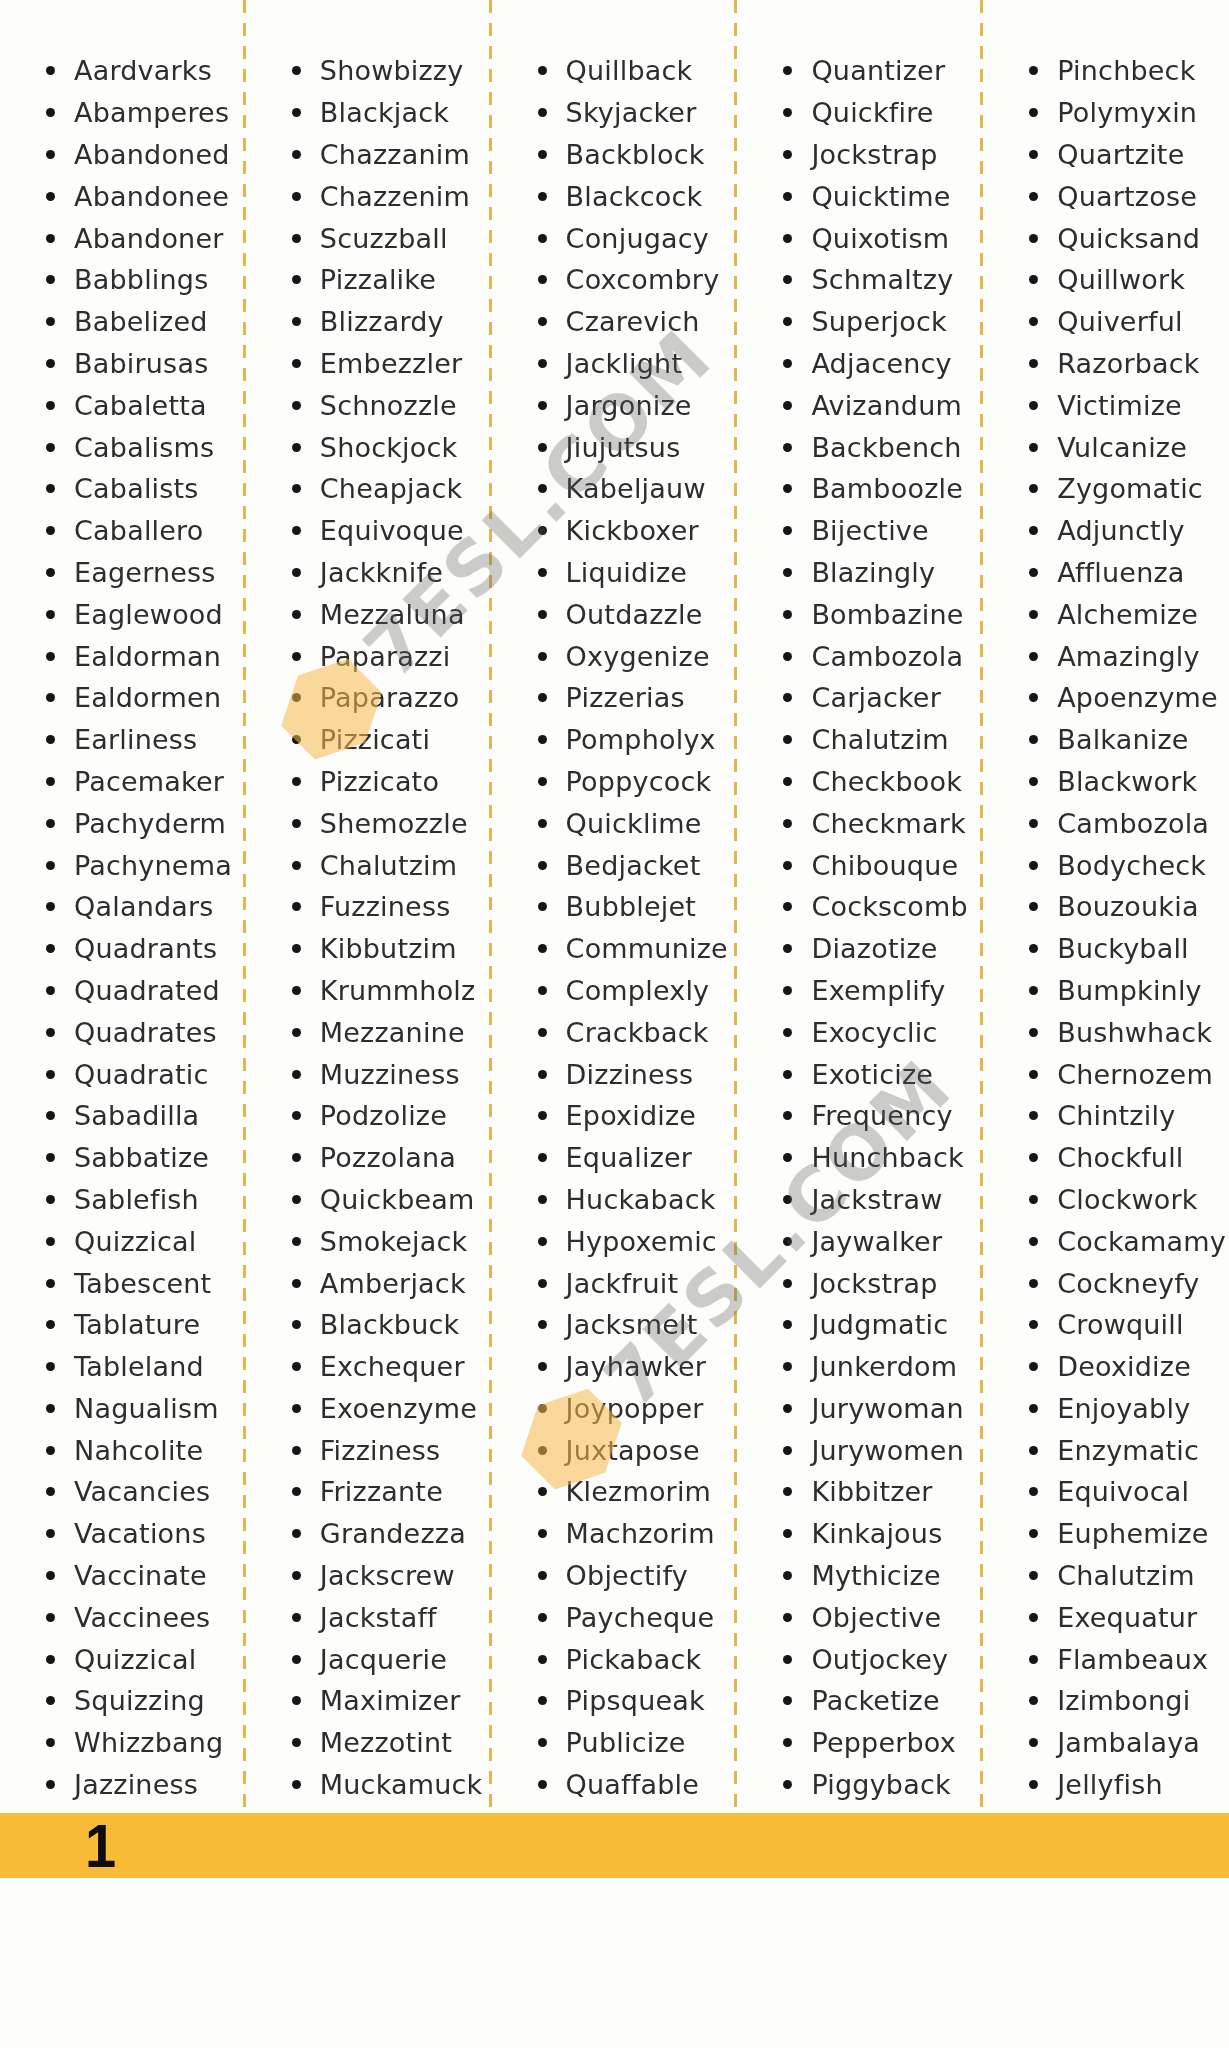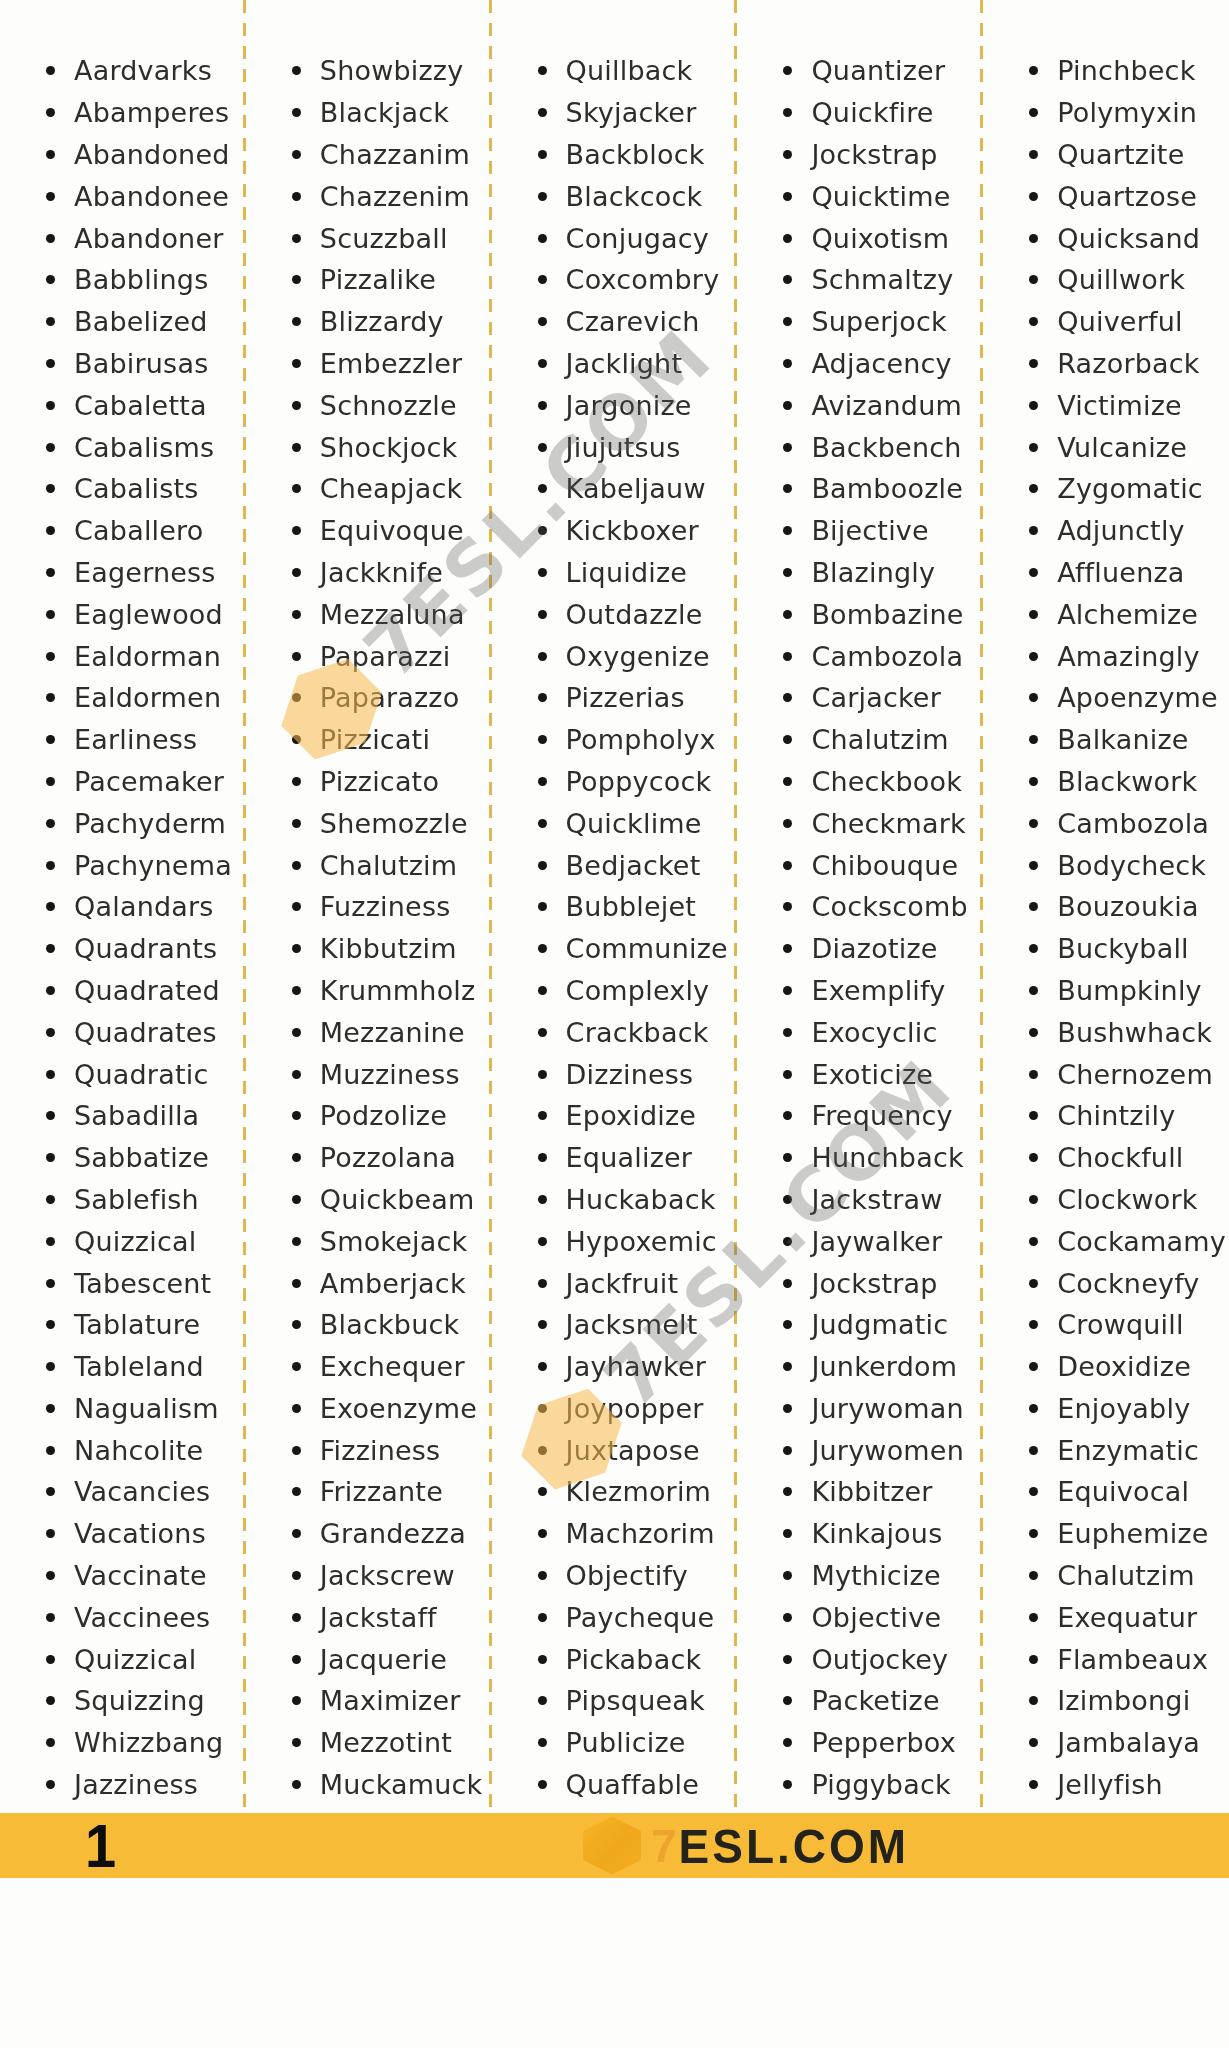--- a/index.html
+++ b/index.html
@@ -1019,20 +1019,15 @@
           <li class="word-item">
             <span class="bullet"></span>
             <span class="word">Jellyfish</span>
           </li>
         </ul>
     </section>
   </main>
 
   <footer class="footer">
     <div class="page-num">1</div>
-    <div class="brand">
-      <span class="brand-icon"></span>
-      <span class="brand-seven">7</span>
-      <span class="brand-main">ESL.COM</span>
-    </div>
   </footer>
 
 </div>
 
 </body></html>

